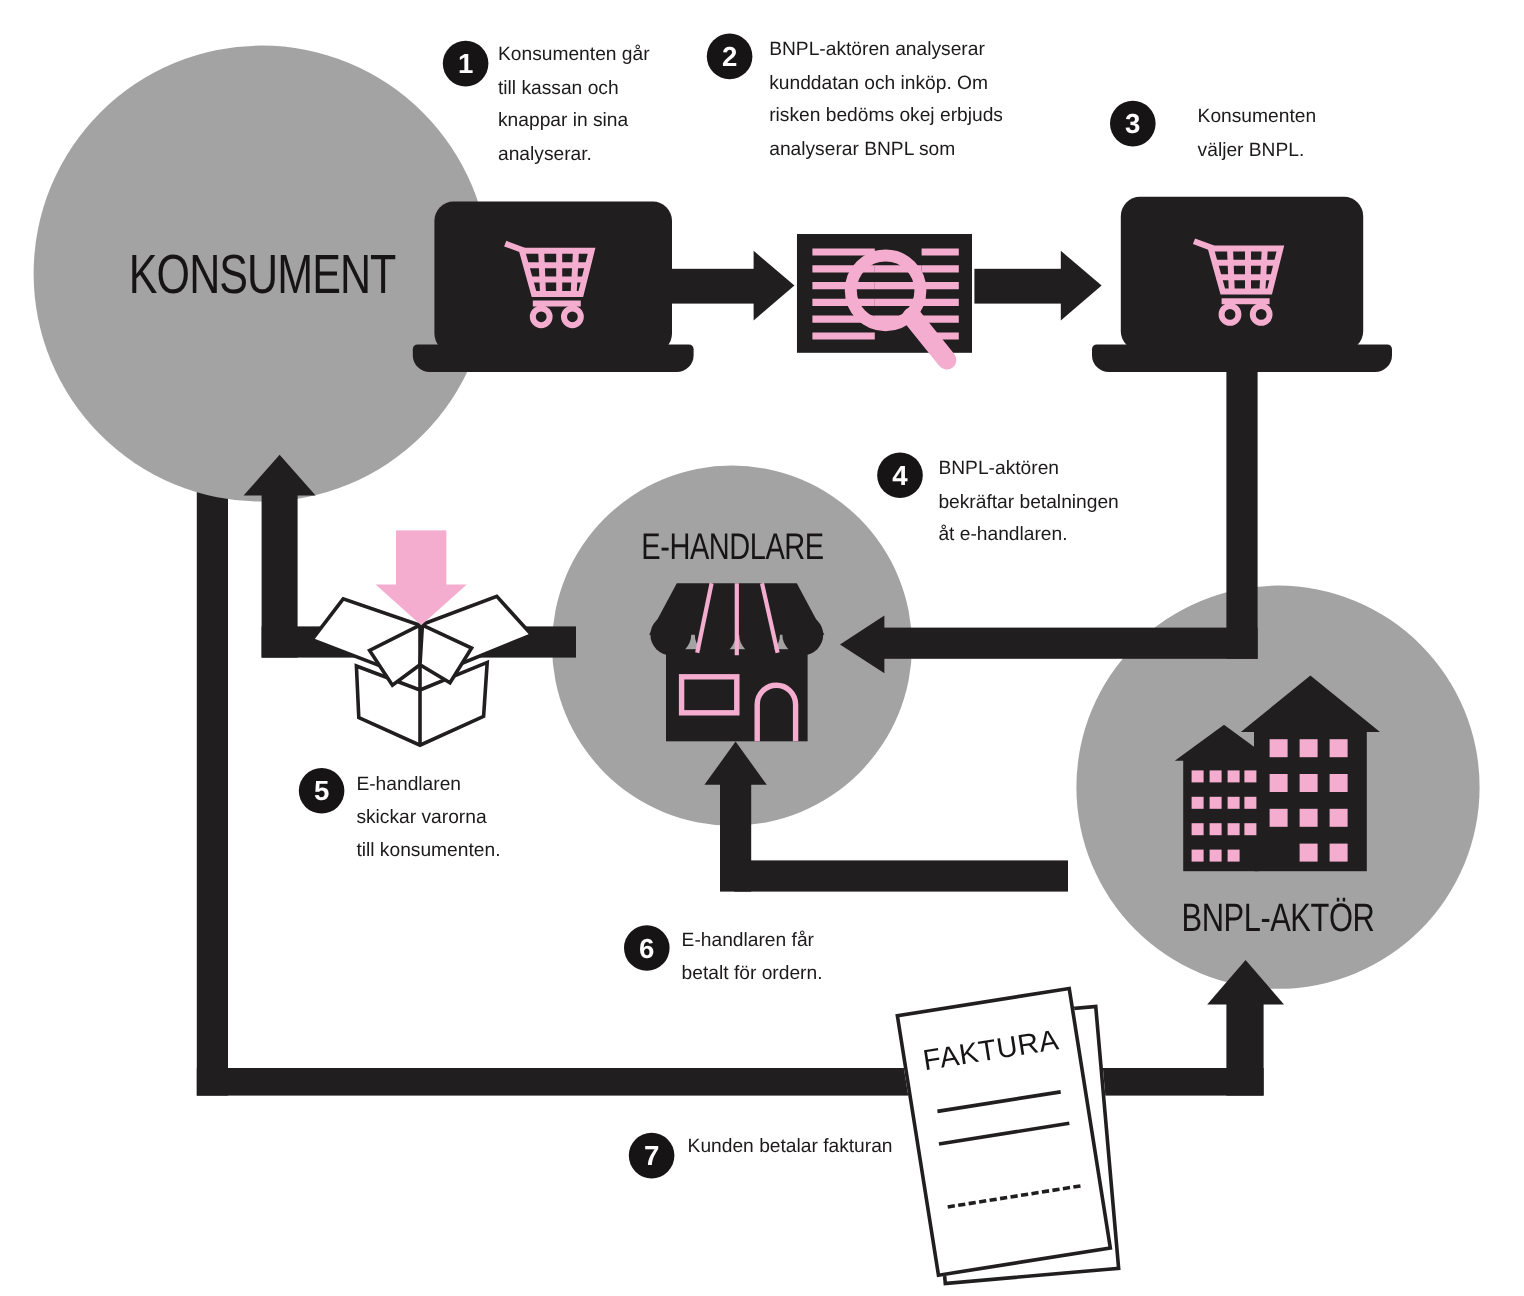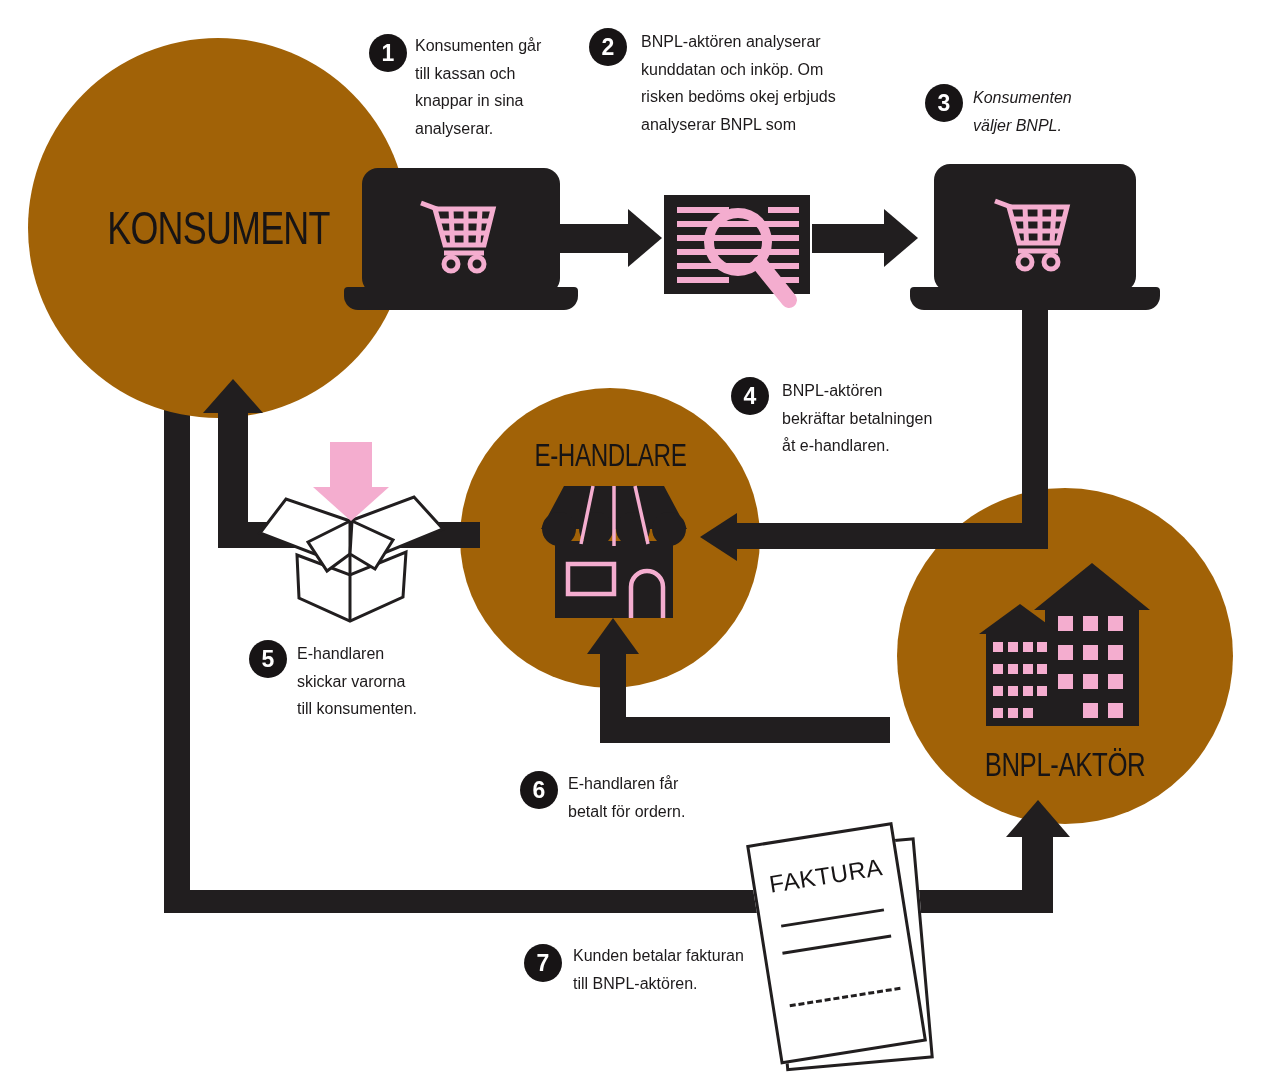--- a/index.html
+++ b/index.html
@@ -1,19 +1,19 @@
 <!DOCTYPE html>
 <html><head>
 <meta charset="utf-8">
 <title>BNPL flow</title>
 <style>
   html,body{margin:0;padding:0;background:#ffffff;}
   #stage{position:relative;width:1270px;height:1080px;background:#ffffff;overflow:hidden;
          font-family:"Liberation Sans",sans-serif;color:#1d1a1b;}
-  .circle{position:absolute;border-radius:50%;background:#a16207;z-index:1;}
+  .circle{position:absolute;border-radius:50%;background:#a3a3a3;z-index:1;}
   .node-label{font-size:46px;font-weight:400;letter-spacing:-1px;transform:scaleX(0.78);
               transform-origin:center;white-space:nowrap;color:#171415;}
   .line{position:absolute;background:#211e1f;}
   .head{position:absolute;width:0;height:0;}
   .badge{position:absolute;width:38px;height:38px;border-radius:50%;background:#171415;color:#fff;
          display:flex;align-items:center;justify-content:center;font-size:23px;font-weight:bold;z-index:4;}
   .step-text{position:absolute;font-size:16px;line-height:27.6px;color:#1d1a1b;z-index:4;white-space:nowrap;}
   .laptop-body{position:absolute;background:#211e1f;border-radius:16px;z-index:2;}
   .laptop-base{position:absolute;background:#211e1f;border-radius:4px 4px 14px 14px;z-index:2;}
   .icon-abs{position:absolute;z-index:3;}
@@ -238,36 +238,35 @@
     <div>till kassan och</div>
     <div>knappar in sina</div>
     <div>analyserar.</div>
   </div>
   <div class="step-text" style="left:641px;top:28px;">
     <div>BNPL-aktören analyserar</div>
     <div>kunddatan och inköp. Om</div>
     <div>risken bedöms okej erbjuds</div>
     <div>analyserar BNPL som</div>
   </div>
-  <div class="step-text" style="left:973px;top:84px;font-style:italic;">
+  <div class="step-text" style="left:998px;top:84px;">
     <div>Konsumenten</div>
     <div>väljer BNPL.</div>
   </div>
   <div class="step-text" style="left:297px;top:640px;">
     <div>E-handlaren</div>
     <div>skickar varorna</div>
     <div>till konsumenten.</div>
   </div>
   <div class="step-text" style="left:782px;top:377px;">
     <div>BNPL-aktören</div>
     <div>bekräftar betalningen</div>
     <div>åt e-handlaren.</div>
   </div>
   <div class="step-text" style="left:568px;top:770px;">
     <div>E-handlaren får</div>
     <div>betalt för ordern.</div>
   </div>
   <div class="step-text" style="left:573px;top:942px;">
     <div>Kunden betalar fakturan</div>
-    <div>till BNPL-aktören.</div>
   </div>
 
 </div>
 
 </body></html>

